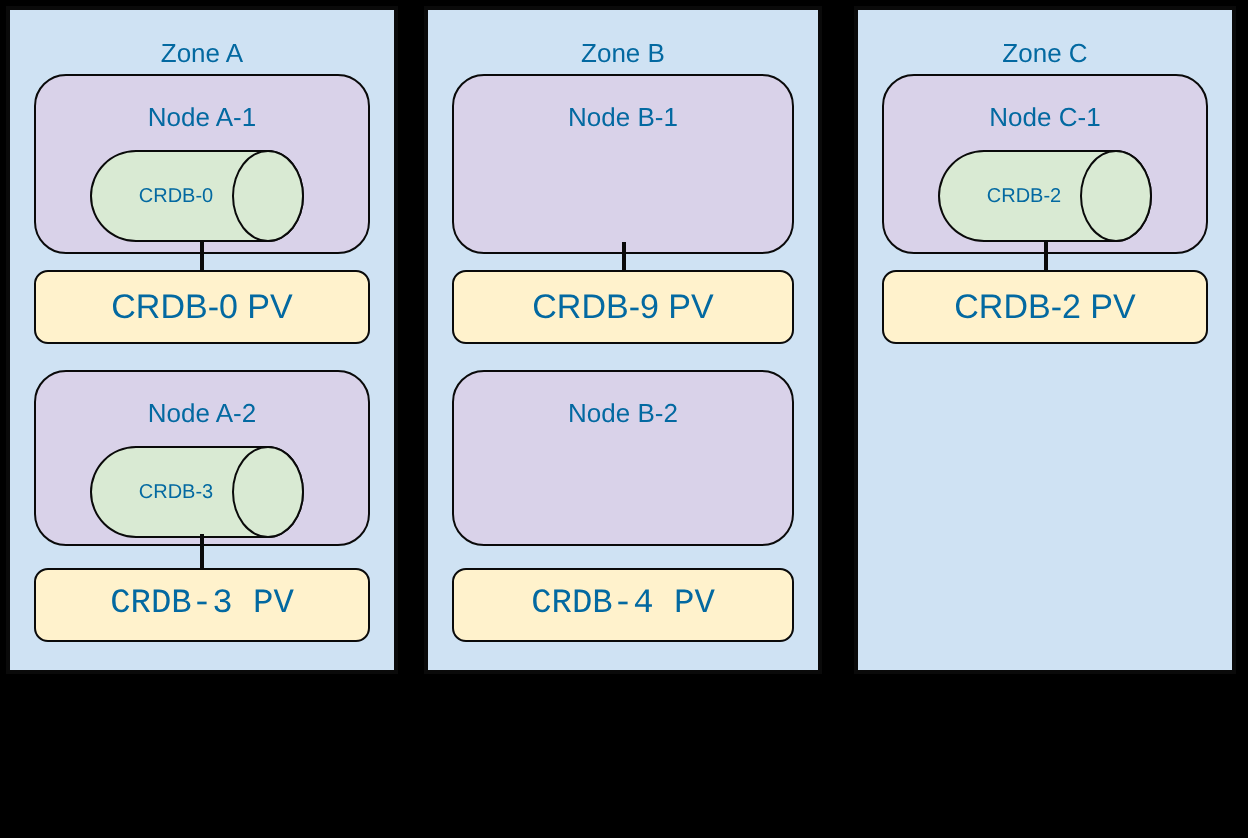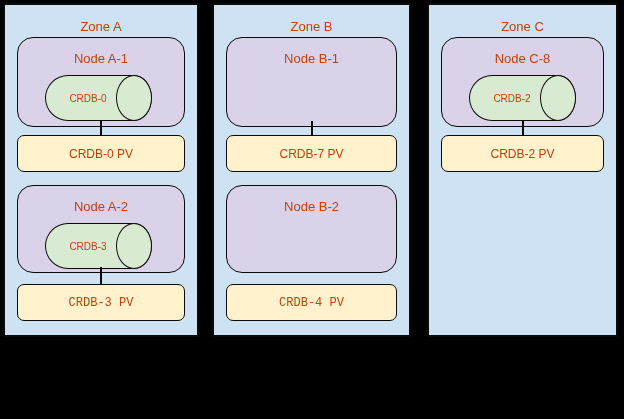--- a/index.html
+++ b/index.html
@@ -4,21 +4,21 @@
 <style>
   html, body { margin: 0; padding: 0; background: #000; }
   * { box-sizing: border-box; }
   .canvas {
     position: relative;
     width: 624px;
     height: 419px;
     background: #000;
     overflow: hidden;
     font-family: "Liberation Sans", sans-serif;
-    color: #c2410c;
+    color: #0369a1;
   }
   .zone {
     position: absolute;
     top: 3px;
     height: 334px;
     background: #cfe2f3;
     border: 2px solid #0a0a0a;
   }
   .zone-a { left: 3px;   width: 196px; }
   .zone-b { left: 212px; width: 199px; }
@@ -79,21 +79,21 @@
   .conn-r1 { top: 116px; height: 15px; }
   .conn-r2 { top: 262px; height: 18px; }
   .pv {
     position: absolute;
     left: 12px; right: 12px;
     height: 37px;
     background: #fff2cc;
     border: 1.5px solid #0a0a0a;
     border-radius: 7px;
     display: flex; align-items: center; justify-content: center;
-    font-size: 12px;
+    font-size: 17px;
   }
   .pv-r1 { top: 130px; }
   .pv-r2 { top: 279px; font-family: Liberation Mono, monospace; }
 </style>
 </head>
 <body>
 
 <div class="canvas">
 
   <section class="zone zone-a">
@@ -122,33 +122,33 @@
     <div class="pv pv-r2">CRDB-3 PV</div>
   </section>
 
   <section class="zone zone-b">
     <div class="zone-title">Zone B</div>
 
     <div class="node node-r1">
       <div class="node-label">Node B-1</div>
     </div>
     <div class="connector conn-r1"></div>
-    <div class="pv pv-r1">CRDB-7 PV</div>
+    <div class="pv pv-r1">CRDB-9 PV</div>
 
     <div class="node node-r2">
       <div class="node-label">Node B-2</div>
     </div>
     <div class="pv pv-r2">CRDB-4 PV</div>
   </section>
 
   <section class="zone zone-c">
     <div class="zone-title">Zone C</div>
 
     <div class="node node-r1">
-      <div class="node-label">Node C-8</div>
+      <div class="node-label">Node C-1</div>
       <div class="cylinder">
         <div class="cyl-body"></div>
         <div class="cyl-cap"></div>
         <div class="cyl-label">CRDB-2</div>
       </div>
     </div>
     <div class="connector conn-r1"></div>
     <div class="pv pv-r1">CRDB-2 PV</div>
 
   </section>

